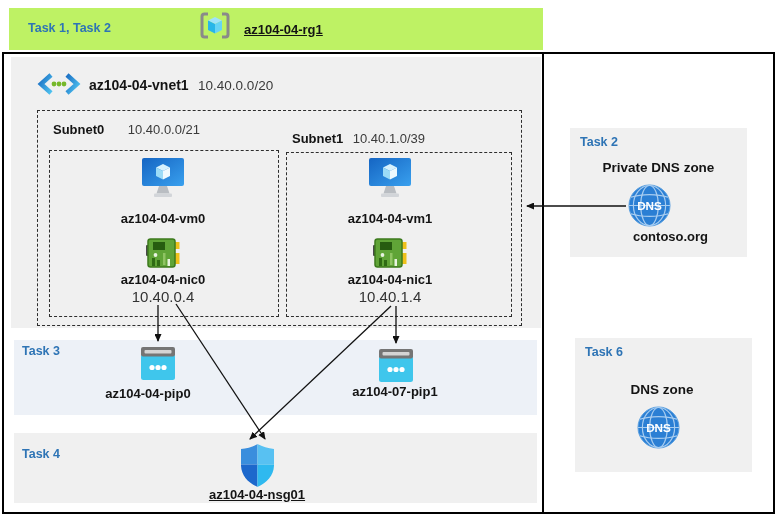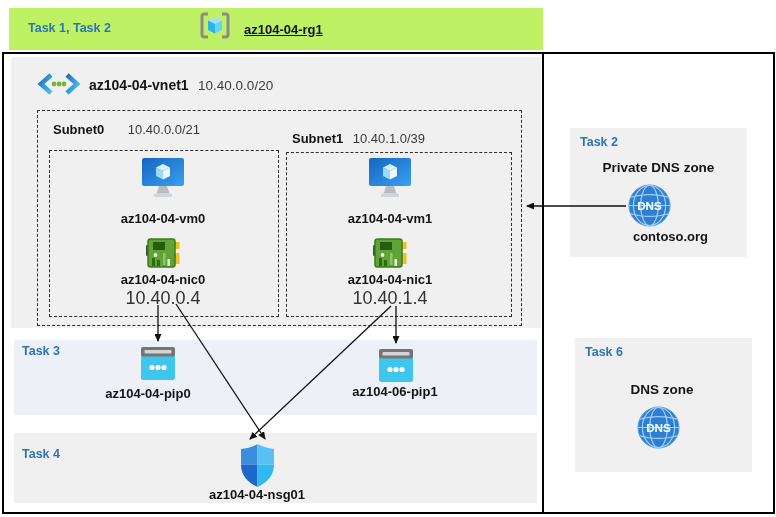--- a/index.html
+++ b/index.html
@@ -3,21 +3,21 @@
 <meta charset="utf-8">
 <style>
   html,body{margin:0;padding:0;background:#fff;}
   #canvas{position:relative;width:776px;height:517px;background:#ffffff;
           font-family:"Liberation Sans",sans-serif;overflow:hidden;}
   .abs{position:absolute;}
   .band{position:absolute;background:#f0f0f0;}
   .task-label{color:#2E74B5;font-weight:bold;font-size:12.5px;white-space:nowrap;}
   .res-label{font-weight:bold;font-size:13px;color:#141414;white-space:nowrap;}
   .cidr{font-weight:normal;font-size:13px;color:#3a3a3a;white-space:nowrap;}
-  .ip{font-size:18px;color:#333;}
+  .ip{font-size:15px;color:#333;}
   .center{text-align:center;}
   .dashed{position:absolute;border:1px dashed #2e2e2e;}
   .solid-rect{position:absolute;border:2px solid #000;box-sizing:border-box;}
   #arrow-layer{position:absolute;left:0;top:0;width:776px;height:517px;
                pointer-events:none;z-index:6;}
   svg{display:block;}
 </style>
 </head>
 <body>
 
@@ -158,41 +158,41 @@
   <span class="abs" style="left:379px;top:349px;">
     <svg width="34" height="33" viewBox="0 0 34 33">
       <rect x="0" y="7" width="34" height="26" rx="2.5" fill="#3fc6ec"></rect>
       <rect x="0" y="0" width="34" height="9.5" rx="2" fill="#757575"></rect>
       <rect x="3.5" y="3" width="27" height="3.5" rx="1" fill="#d4d4d4"></rect>
       <circle cx="11" cy="20.5" r="2.6" fill="#fff"></circle>
       <circle cx="17" cy="20.5" r="2.6" fill="#fff"></circle>
       <circle cx="23" cy="20.5" r="2.6" fill="#fff"></circle>
     </svg>
   </span>
-  <div class="abs res-label center" style="left:330px;top:384px;width:130px;">az104-06-pip1</div>
+  <div class="abs res-label center" style="left:330px;top:384px;width:130px;">az104-07-pip1</div>
 
   <div class="band" style="left:14px;top:433px;width:523px;height:70px;"></div>
   <span class="abs task-label" style="left:22px;top:447px;">Task 4</span>
 
   <span class="abs" style="left:240px;top:444px;">
     <svg width="35" height="43" viewBox="0 0 36 44">
       <defs>
         <clipPath id="shieldclip">
           <path d="M18,0 C13,2.8 7,4.6 1,5 L1,21 C1,32 8,39.5 18,44 C28,39.5 35,32 35,21 L35,5 C29,4.6 23,2.8 18,0 Z"></path>
         </clipPath>
       </defs>
       <g clip-path="url(#shieldclip)">
         <rect x="0" y="0" width="18" height="21" fill="#3a8edd"></rect>
         <rect x="18" y="0" width="18" height="21" fill="#58c1f2"></rect>
         <rect x="0" y="21" width="18" height="23" fill="#1d68cc"></rect>
         <rect x="18" y="21" width="18" height="23" fill="#2fb9ef"></rect>
       </g>
     </svg>
   </span>
-  <div class="abs res-label center" style="left:187px;top:487px;width:140px;">az104-04-nsg01</div>
+  <div class="abs res-label center" style="left:187px;top:487px;width:140px;text-decoration:underline;">az104-04-nsg01</div>
 
   <div class="band" style="left:570px;top:128px;width:177px;height:129px;">
     <span class="abs task-label" style="left:10px;top:7px;">Task 2</span>
     <div class="abs res-label center" style="left:0;top:32px;width:177px;font-size:13.5px;">Private DNS zone</div>
     <span class="abs" style="left:58px;top:56px;">
       <svg width="43" height="43" viewBox="0 0 44 44">
         <circle cx="22" cy="22" r="21" fill="#2b7fd4" stroke="#5aa0e0" stroke-width="1"></circle>
         <g stroke="#a8cdf0" stroke-width="1.2" fill="none">
           <ellipse cx="22" cy="22" rx="9" ry="20.5"></ellipse>
           <ellipse cx="22" cy="22" rx="16.5" ry="20.5"></ellipse>

